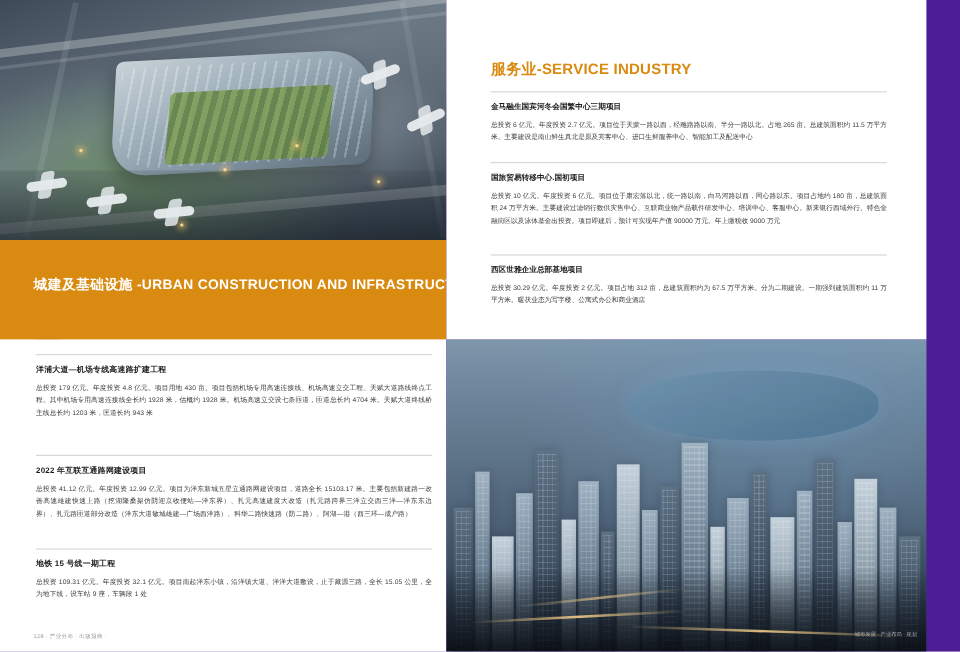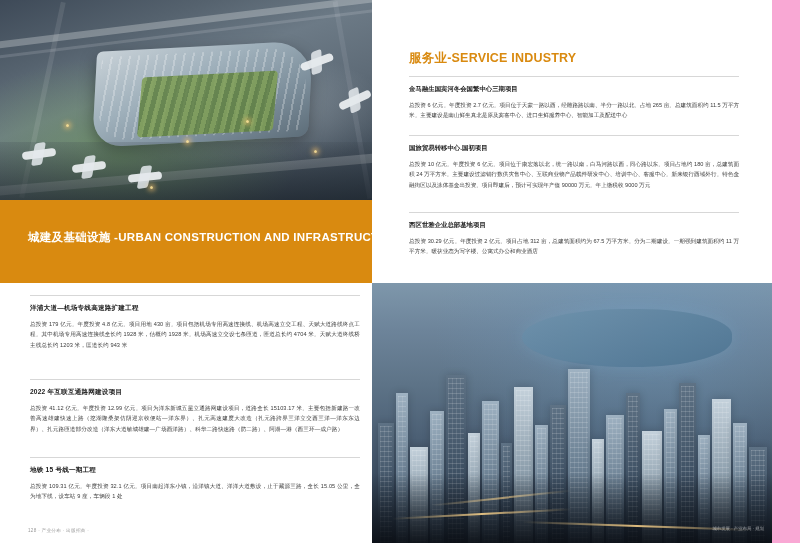--- a/index.html
+++ b/index.html
@@ -5,21 +5,21 @@
   html,body{margin:0;padding:0;}
   body{
     width:800px;height:543px;
     background:#ffffff;
     font-family:"Liberation Sans","DejaVu Sans",sans-serif;
     overflow:hidden;
     position:relative;
   }
   .page{position:absolute;inset:0;display:flex;}
   .left{width:400px;height:543px;position:relative;background:#ffffff;}
-  .right{width:460px;height:543px;position:relative;background:#f9a8d4;}
+  .right{width:460px;height:543px;position:relative;background:#4c1d95;}
 
   
   .photo-airport{
     position:absolute;left:0;top:0;width:400px;height:200px;
     background:
       radial-gradient(ellipse at 30% 78%, rgba(120,170,90,0.55) 0%, rgba(120,170,90,0) 45%),
       radial-gradient(ellipse at 62% 55%, rgba(210,220,225,0.35) 0%, rgba(210,220,225,0) 40%),
       linear-gradient(160deg,#3e4a58 0%,#55626e 22%,#6c7a86 40%,#5e6b77 60%,#47535f 80%,#33404c 100%);
     overflow:hidden;
   }

